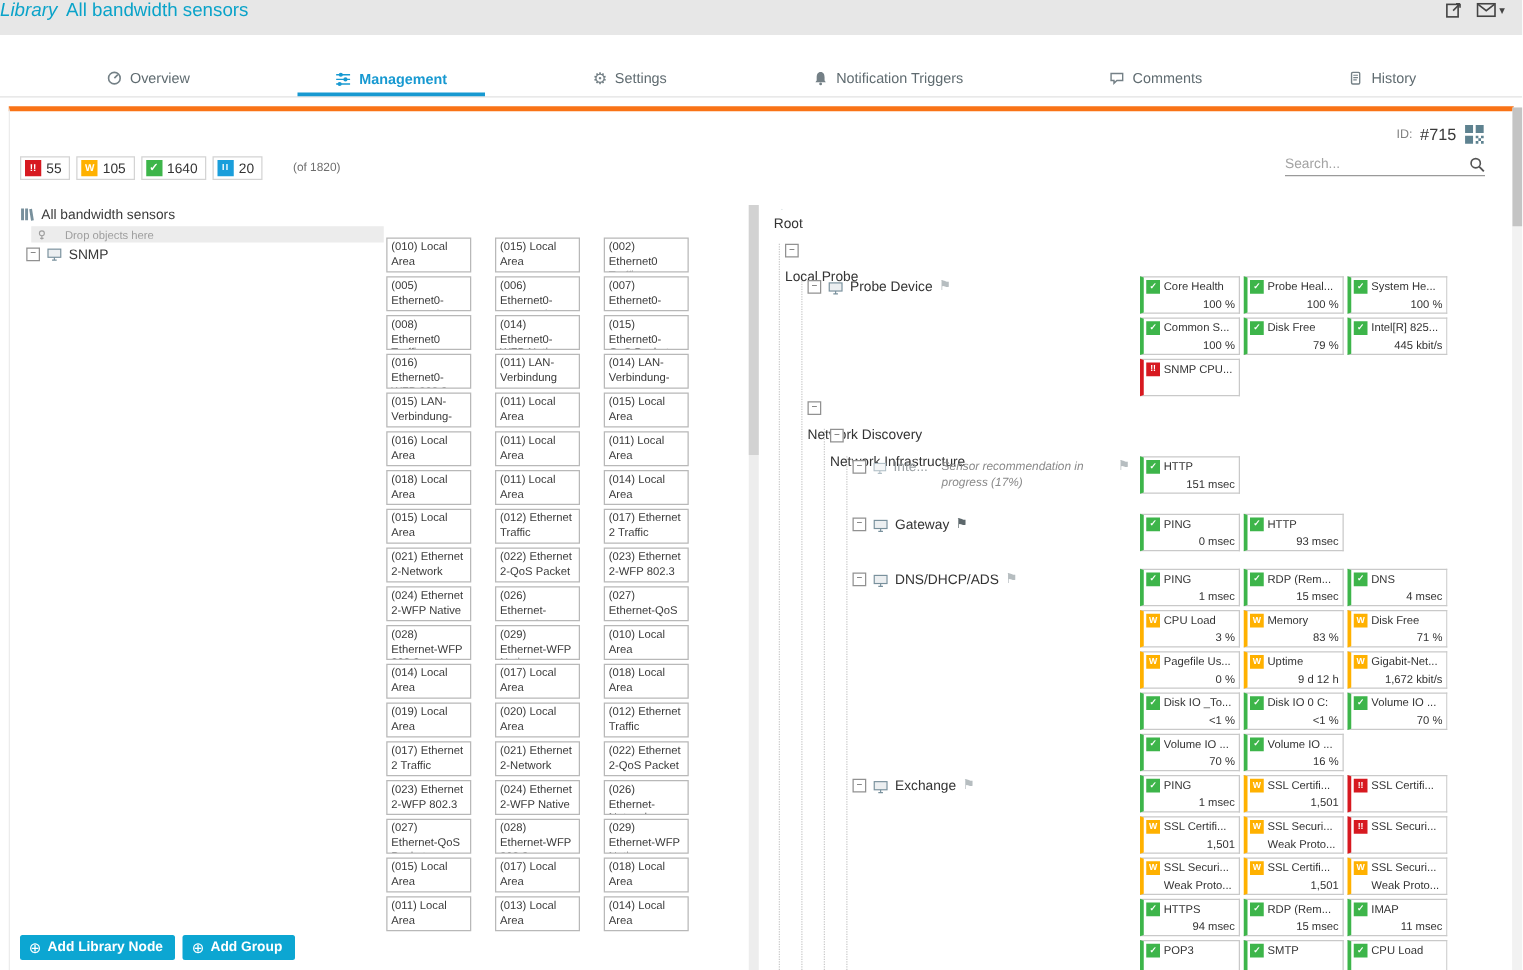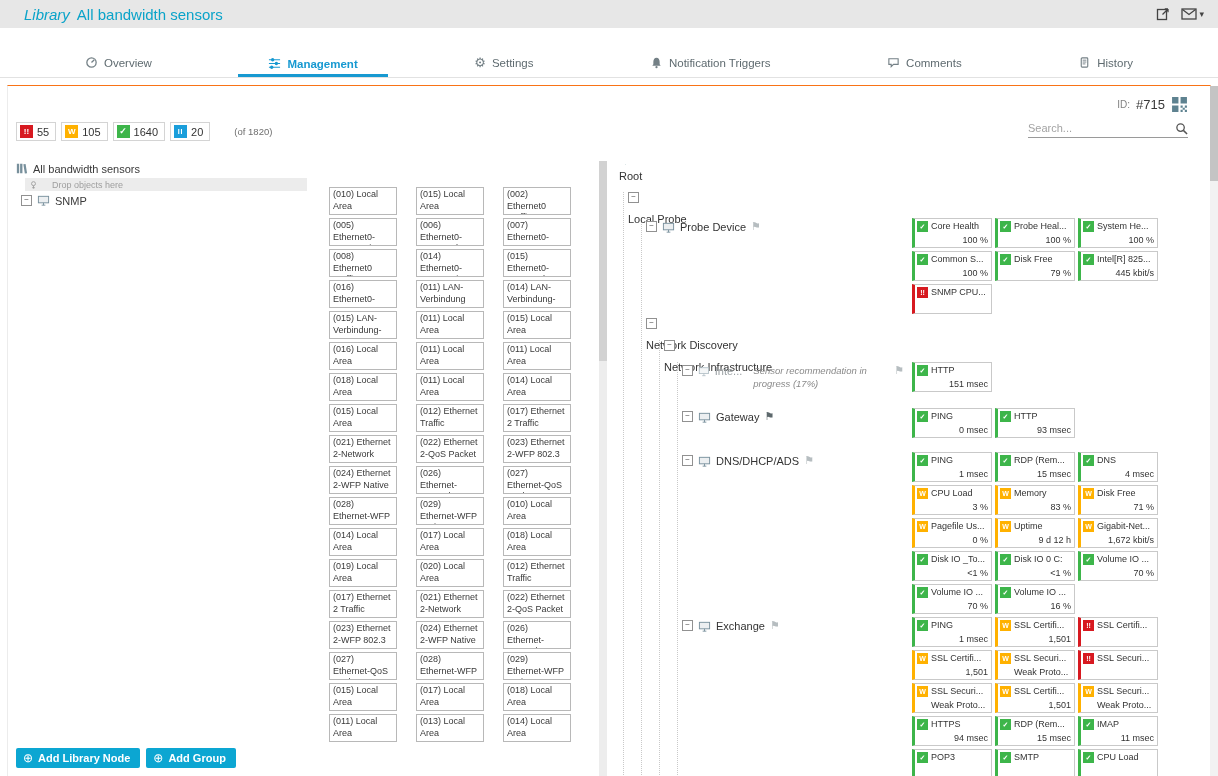--- a/index.html
+++ b/index.html
@@ -1,39 +1,39 @@
 <!DOCTYPE html>
 <html><head>
 <meta charset="utf-8">
 <style>
   html,body{margin:0;padding:0;background:#fff;}
   .page{position:relative;width:1218px;height:776px;overflow:hidden;background:#fff;
         font-family:"Liberation Sans",sans-serif;}
 
   
   .titlebar{position:absolute;top:0;left:0;right:0;height:28px;background:#e7e7e7;
-            display:flex;align-items:center;padding-left:24px;gap:7px;}
+            display:flex;align-items:flex-start;padding-left:0;gap:7px;}
   .t-prefix{font-style:italic;font-size:15px;color:#0aa3c9;}
   .t-main{font-size:15px;color:#0aa3c9;}
   .titlebar-icons{margin-left:auto;margin-right:14px;display:flex;align-items:center;gap:10px;}
   .titlebar-icons .ticon{display:flex;align-items:center;gap:2px;cursor:pointer;}
   .caret{font-size:9px;color:#444;}
 
   
   .tabbar{position:absolute;top:48px;left:0;right:0;height:30px;display:flex;
           justify-content:space-between;padding:0 55px;border-bottom:1px solid #e2e2e2;box-sizing:border-box;}
   .tab{display:flex;align-items:center;gap:6px;padding:6px 30px 6px;font-size:11.5px;color:#5f6b70;
        cursor:pointer;box-sizing:border-box;}
   .tab svg,.tab .gear{color:#748086;}
   .tab.active{color:#1799d1;border-bottom:3px solid #1799d1;padding-bottom:1px;font-weight:bold;}
   .tab.active svg{color:#1799d1;}
   .gear{font-size:13px;line-height:1;}
 
   
-  .content{position:absolute;top:85px;left:7px;right:7px;bottom:0;border-top:1px solid #f97316;
+  .content{position:absolute;top:85px;left:7px;right:7px;bottom:0;border-top:4px solid #f97316;
            border-left:1px solid #ececec;border-right:1px solid #ececec;background:#fff;}
 
   .id-row{position:absolute;right:22px;top:10px;display:flex;align-items:center;gap:6px;}
   .id-label{font-size:10px;color:#828282;}
   .id-value{font-size:13px;color:#3a3a3a;}
 
   .badges{position:absolute;left:8px;top:36px;display:flex;align-items:center;gap:5px;}
   .badge{display:flex;align-items:center;gap:4px;border:1px solid #d4d4d4;background:#fff;
          padding:2px 6px 2px 3px;cursor:pointer;}
   .bico{display:inline-block;width:13px;height:13px;color:#fff;font-weight:bold;text-align:center;
@@ -56,21 +56,21 @@
   .ltrow{display:flex;align-items:center;gap:5px;height:15px;font-size:11px;color:#3a3a3a;}
   .drop-bar{display:flex;align-items:center;gap:14px;height:13px;background:#ececec;color:#9e9e9e;
             font-size:9px;margin:2px 0 2px 10px;padding-left:4px;}
   .expand{width:9px;height:9px;border:1px solid #919191;background:#fff;font-size:8px;line-height:7px;
           text-align:center;color:#555;flex-shrink:0;cursor:pointer;box-sizing:content-box;}
 
   
   .sensor-grid{position:absolute;left:301px;top:101px;width:258px;display:grid;
                grid-template-columns:repeat(3,84px);gap:3px;}
   .gbox{box-sizing:border-box;width:68px;height:28px;border:1px solid #b8b8b8;background:#fff;
-        padding:1px 3px;font-size:9px;line-height:1.3;color:#3a3a3a;overflow:hidden;cursor:pointer;margin-left:20px;}
+        padding:1px 3px;font-size:9px;line-height:1.3;color:#3a3a3a;overflow:hidden;cursor:pointer;}
 
   
   .divider{position:absolute;left:591px;top:75px;bottom:0;width:8px;background:#ededed;}
   .divider .thumb{position:absolute;top:0;left:0;width:8px;height:200px;background:#d2d2d2;}
   .vscroll{position:absolute;right:0;top:86px;bottom:0;width:8px;background:#f2f2f2;}
   .vscroll .thumb{position:absolute;top:0;left:0;width:8px;height:95px;background:#c4c4c4;}
 
   
   .dev-panel{position:absolute;left:605px;top:74px;right:52px;bottom:0;overflow:hidden;}
   .trow{display:flex;align-items:flex-start;gap:5px;height:18px;font-size:11px;color:#333;flex-direction:column;}

